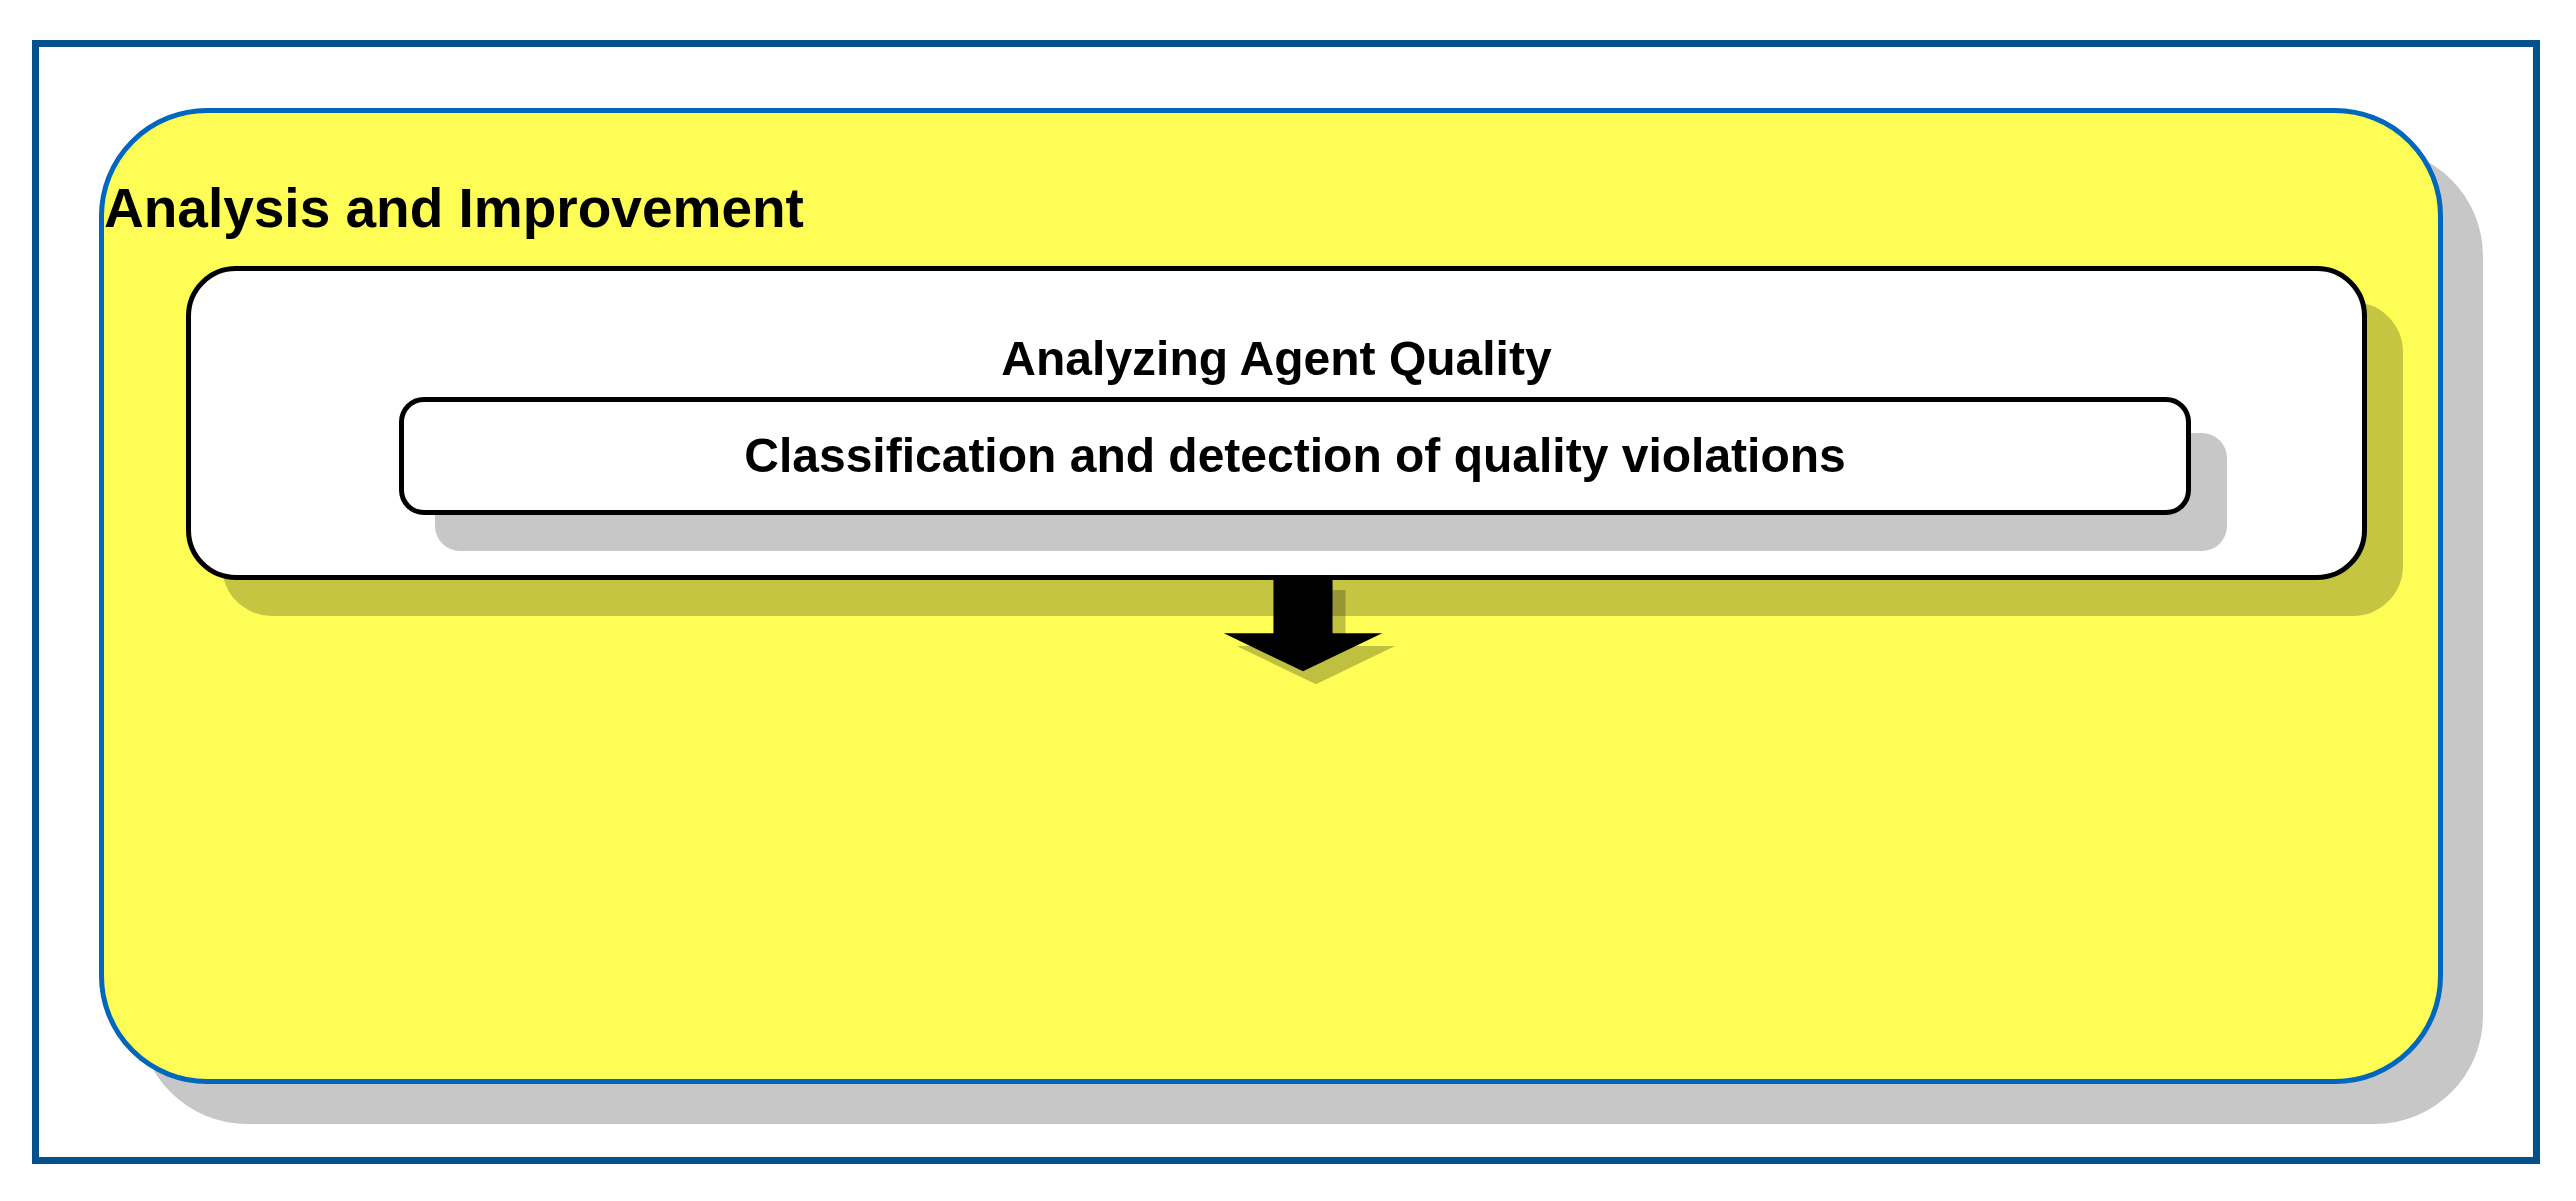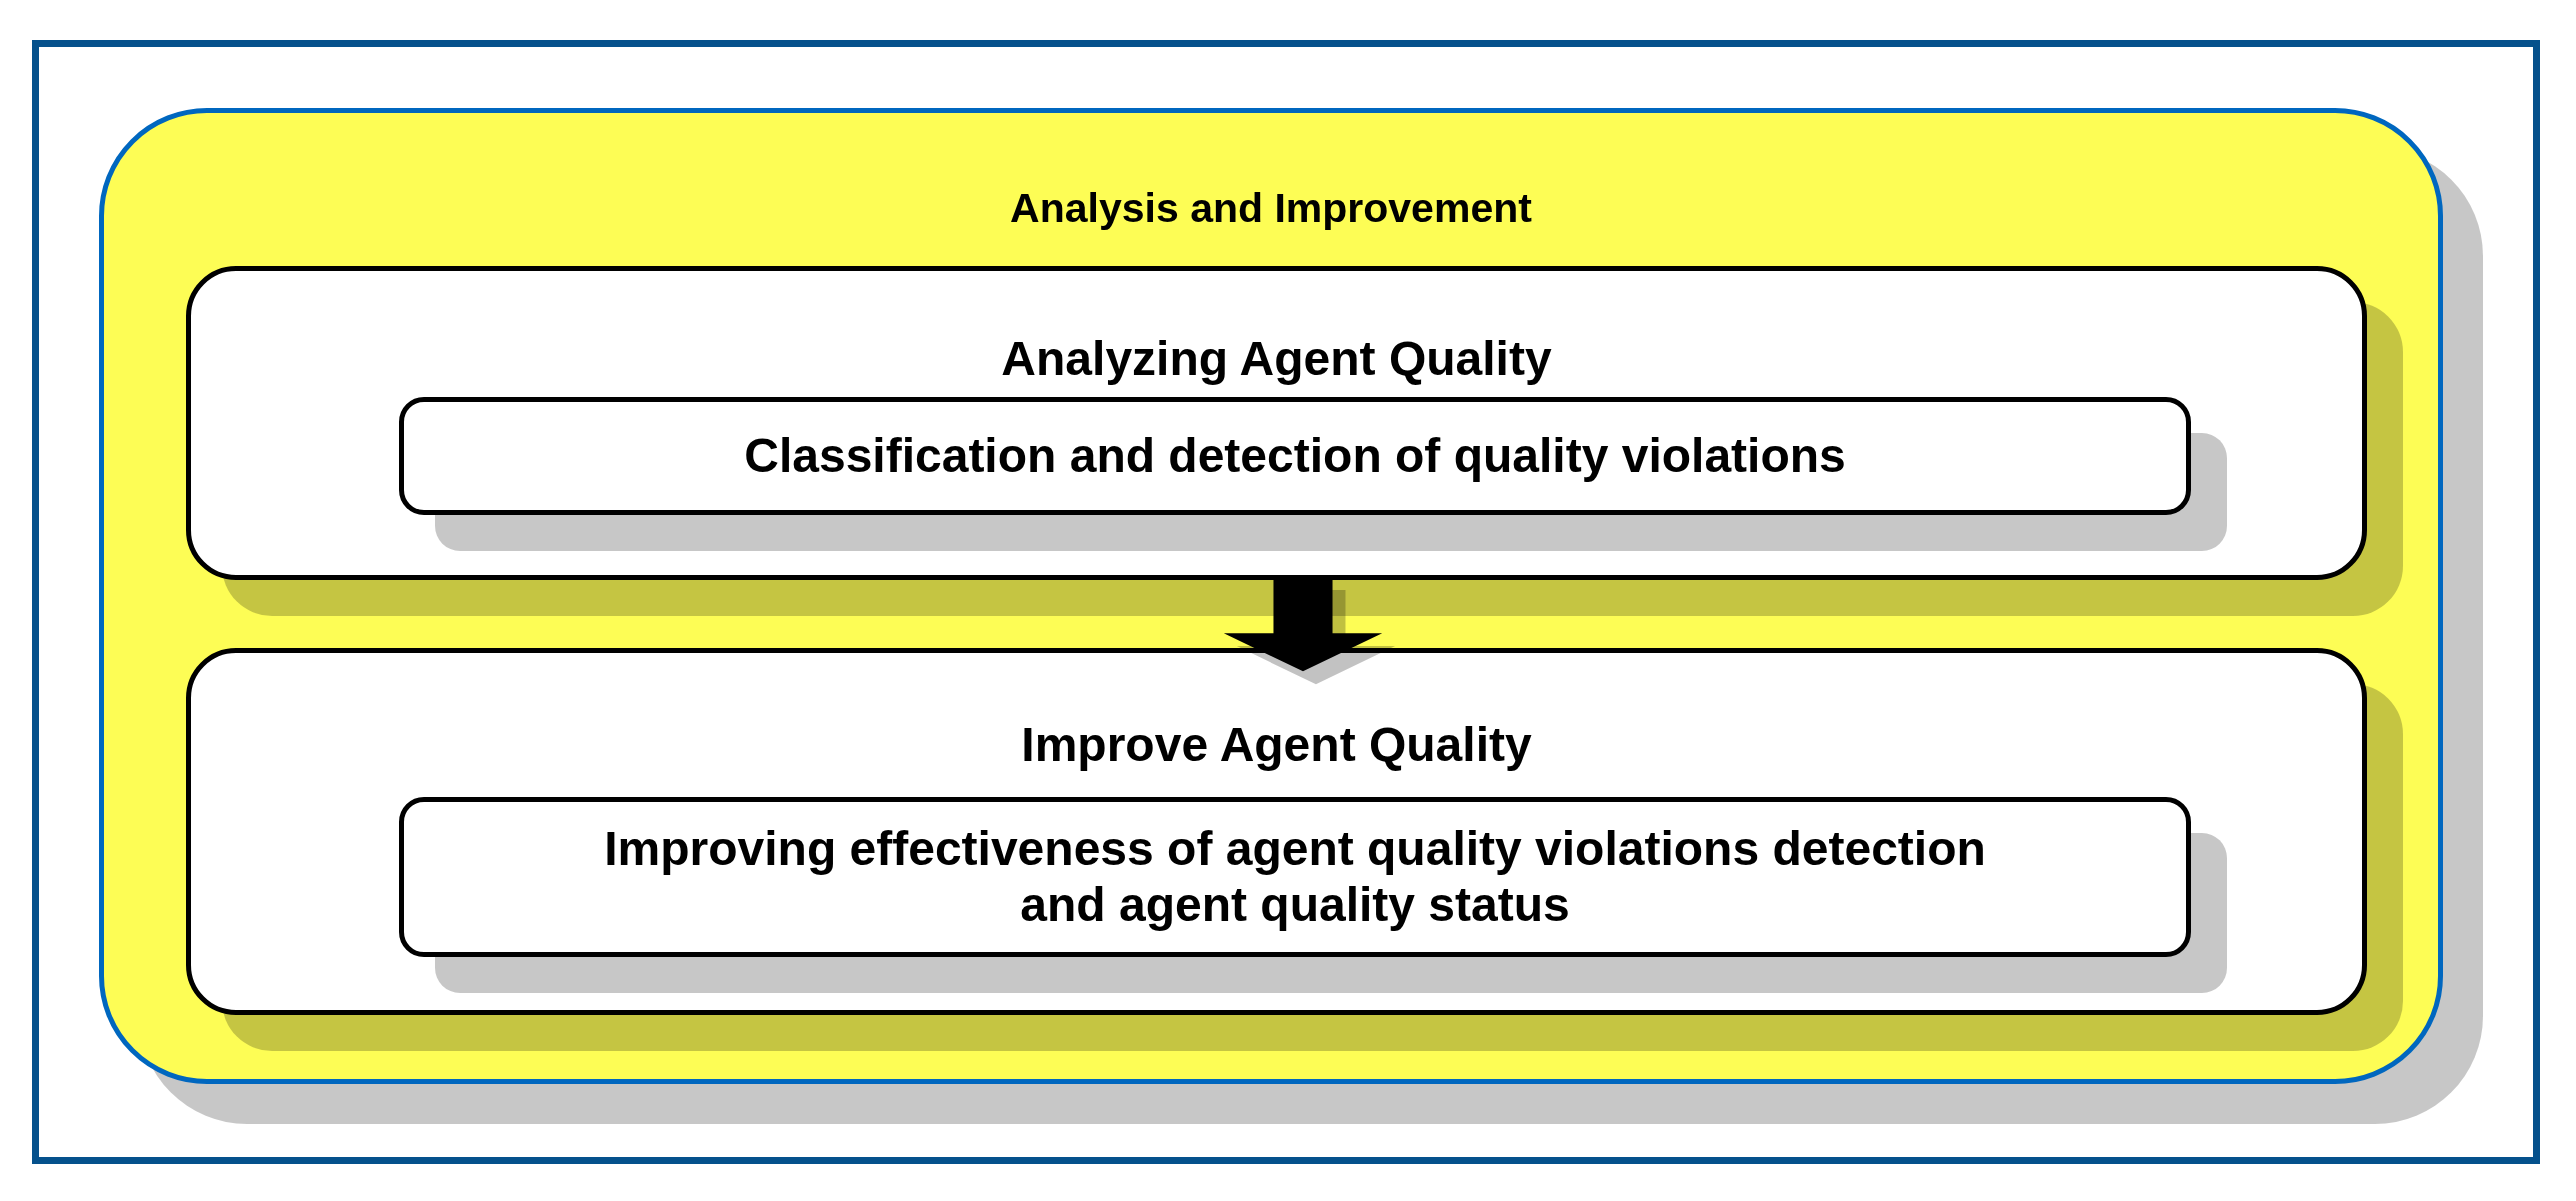--- a/index.html
+++ b/index.html
@@ -36,22 +36,22 @@
     background: var(--container-fill, #FDFD55);
     border: 5px solid var(--container-border, #0067BF);
     border-radius: 108px;
     box-shadow: 40px 40px 0 rgba(0, 0, 0, 0.22);
   }
   .container-title {
     position: absolute;
     left: 0;
     right: 0;
     top: 68px;
-    text-align: center;
-    font-size: 41px;
+    text-align: left;
+    font-size: 55px;
     line-height: 55px;
     font-weight: bold;
     white-space: nowrap;
   }
   .stage {
     position: absolute;
     left: 82px;
     width: 2181px;
     box-sizing: border-box;
     background: var(--box-fill, #FFFFFF);
@@ -118,27 +118,20 @@
 
     <div class="container-title">Analysis and Improvement</div>
 
     <div class="stage stage-1">
       <div class="stage-title">Analyzing Agent Quality</div>
       <div class="subbox">
         <div class="subtext">Classification and detection of quality violations</div>
       </div>
     </div>
 
-    <div class="stage stage-2">
-      <div class="stage-title">Improve Agent Quality</div>
-      <div class="subbox">
-        <div class="subtext">Improving effectiveness of agent quality violations detection</div>
-        <div class="subtext">and agent quality status</div>
-      </div>
-    </div>
 
     <svg class="arrow-svg" viewBox="0 0 280 175" xmlns="http://www.w3.org/2000/svg">
       <polygon class="arrow-shadow" points="117,18 199,18 199,96 268,96 158,149 48,96 117,96"></polygon>
       <polygon class="arrow-body" points="99,0 181,0 181,78 250,78 140,131 30,78 99,78"></polygon>
     </svg>
 
   </div>
 
 </div>
 

